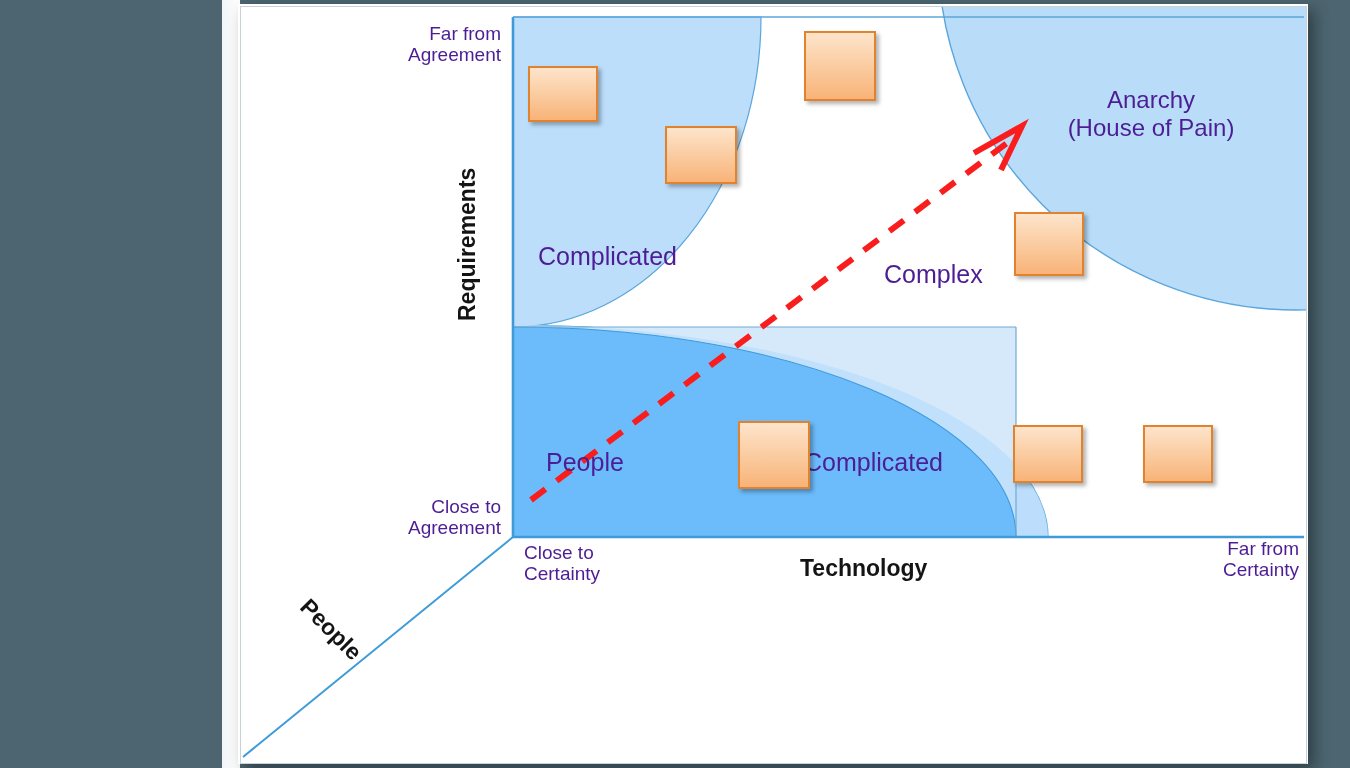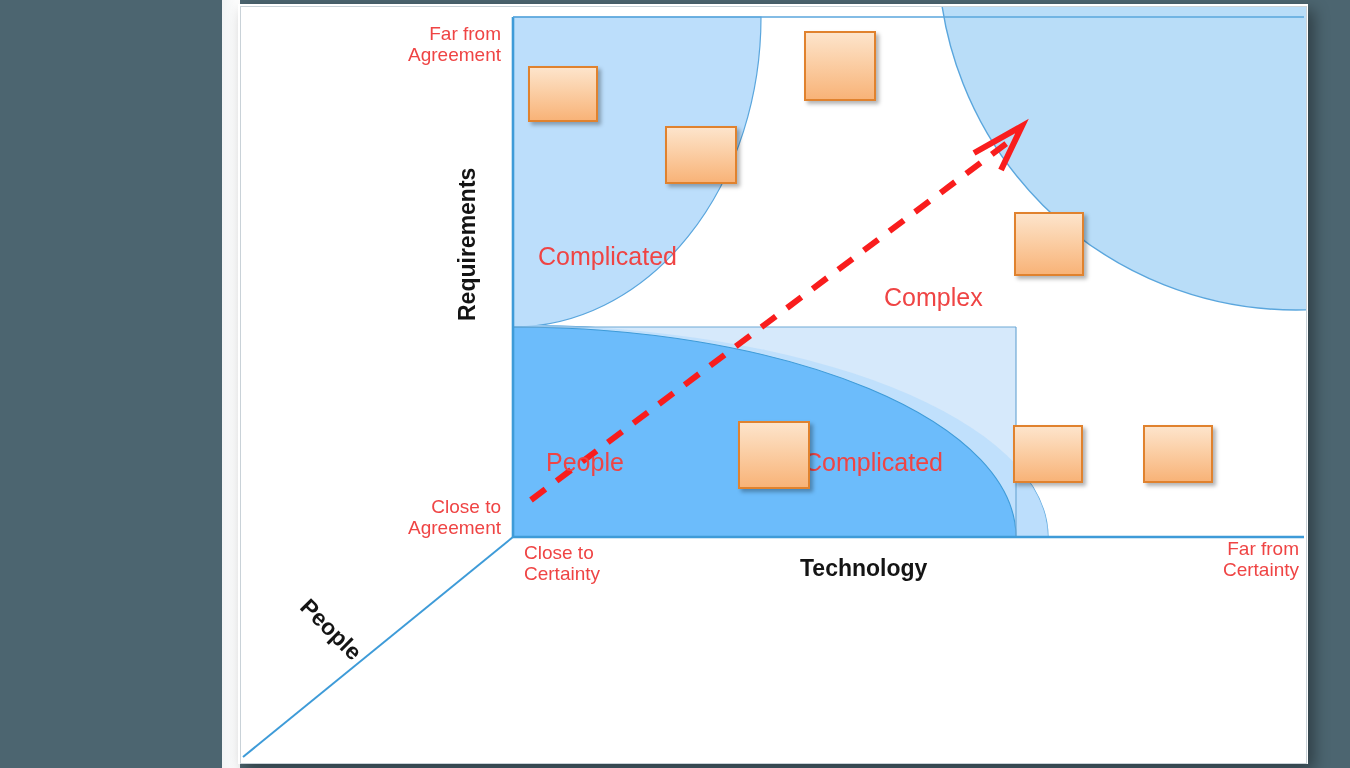--- a/index.html
+++ b/index.html
@@ -26,21 +26,21 @@
   .edge-fade-left{
     position:absolute;left:222px;top:0;width:18px;height:768px;
     background:linear-gradient(to right,#f2f4f5,#ffffff);
   }
 
   
   .canvas{position:absolute;left:0;top:0;width:1065px;height:756px;}
   .canvas svg{position:absolute;left:0;top:0;}
 
   
-  .lbl{position:absolute;color:#ef4444;white-space:pre;line-height:1.12;}
+  .lbl{position:absolute;color:#4c1d95;white-space:pre;line-height:1.12;}
   .lbl.axis-end{font-size:19px;text-align:right;}
   .lbl.axis-end-l{font-size:19px;text-align:left;}
   .lbl.zone{font-size:25px;}
   .lbl.anarchy{font-size:24px;text-align:center;line-height:1.18;}
   .lbl.axis-title{font-size:23px;font-weight:bold;color:#141414;}
   .lbl.vert{
     transform:rotate(-90deg);transform-origin:left top;
   }
   .lbl.diag{
     transform:rotate(45deg);transform-origin:left top;
@@ -132,22 +132,23 @@
       <div class="lbl axis-title" style="left:559px;top:549px;">Technology</div>
 
       <div class="lbl axis-title diag" style="left:72px;top:587px;">People</div>
 
       <div class="lbl zone" style="left:297px;top:235px;">Complicated</div>
 
       <div class="lbl zone" style="left:563px;top:441px;">Complicated</div>
 
       <div class="lbl zone" style="left:305px;top:441px;">People</div>
 
-      <div class="lbl zone" style="left:643px;top:253px;margin-top:23px;">Complex</div>
+      <div class="lbl zone" style="left:643px;top:253px;">Complex</div>
 
+      <div class="lbl anarchy" style="left:760px;top:79px;width:300px;"><span>Anarchy</span><br><span>(House of Pain)</span></div>
 
       <div class="note" style="left:287px;top:59px;width:66px;height:52px;"></div>
       <div class="note" style="left:424px;top:119px;width:68px;height:54px;"></div>
       <div class="note" style="left:563px;top:24px;width:68px;height:66px;"></div>
       <div class="note" style="left:773px;top:205px;width:66px;height:60px;"></div>
       <div class="note" style="left:497px;top:414px;width:68px;height:64px;"></div>
       <div class="note" style="left:772px;top:418px;width:66px;height:54px;"></div>
       <div class="note" style="left:902px;top:418px;width:66px;height:54px;"></div>
 
     </div>

